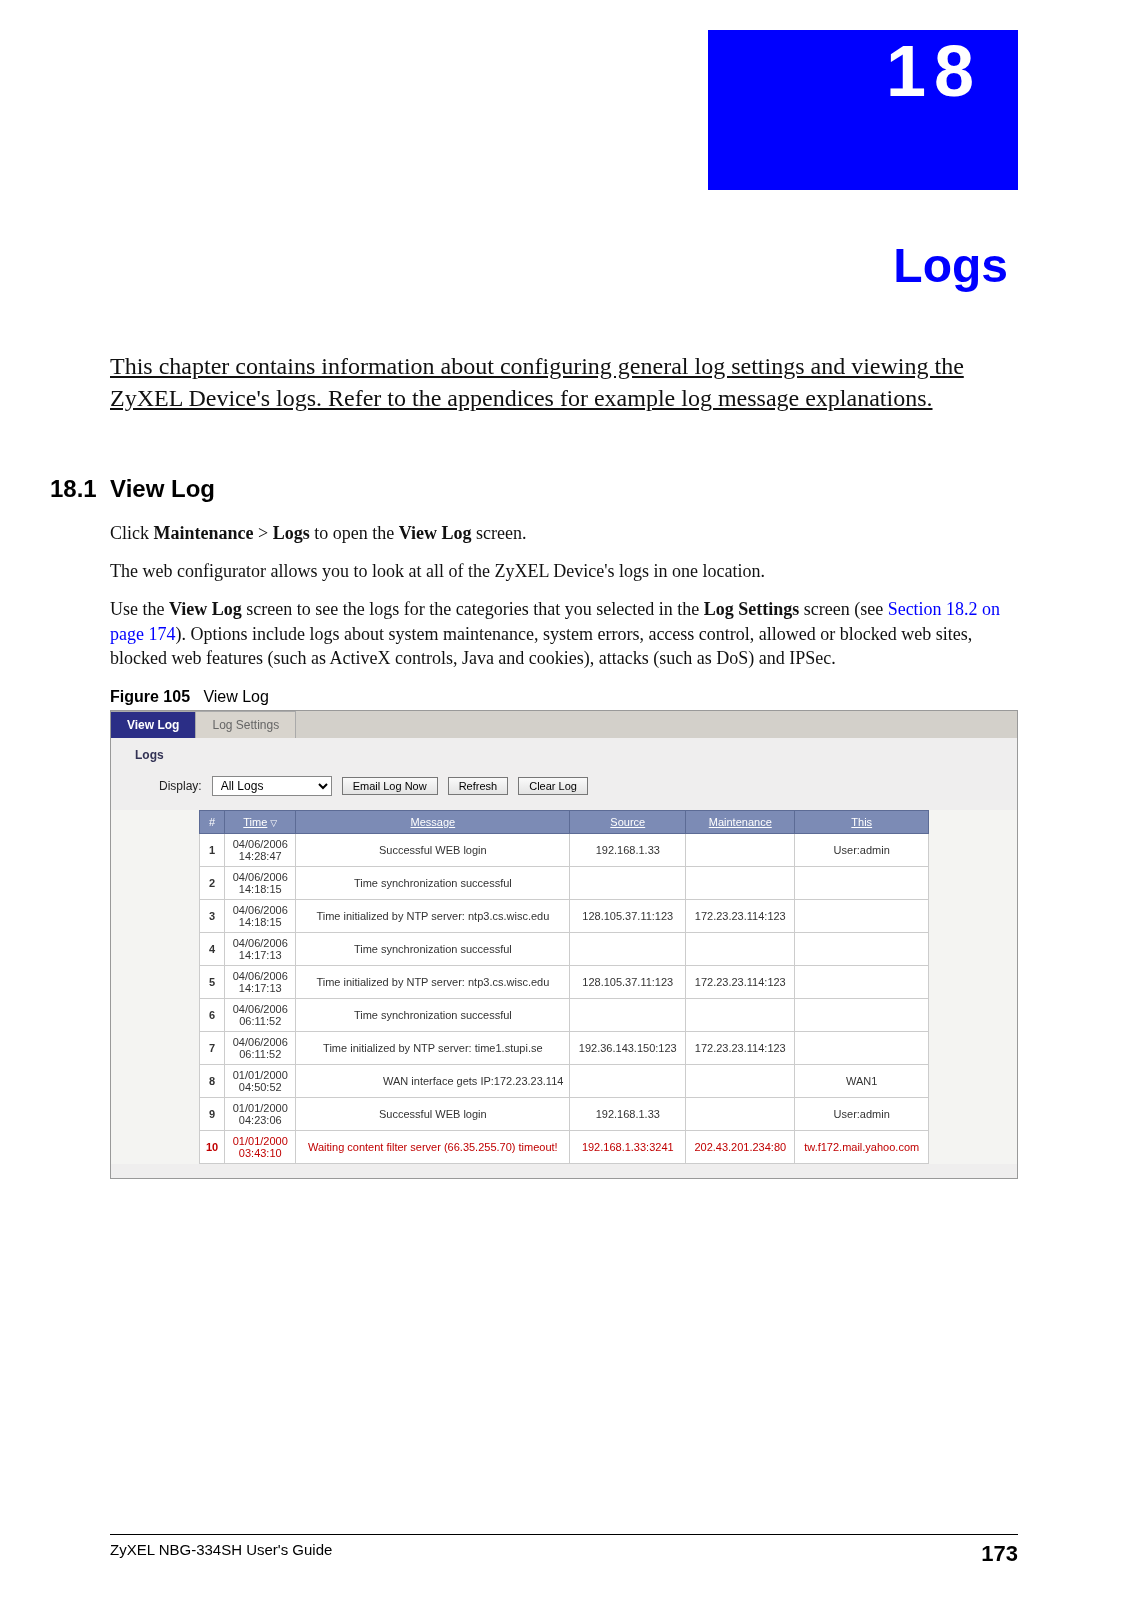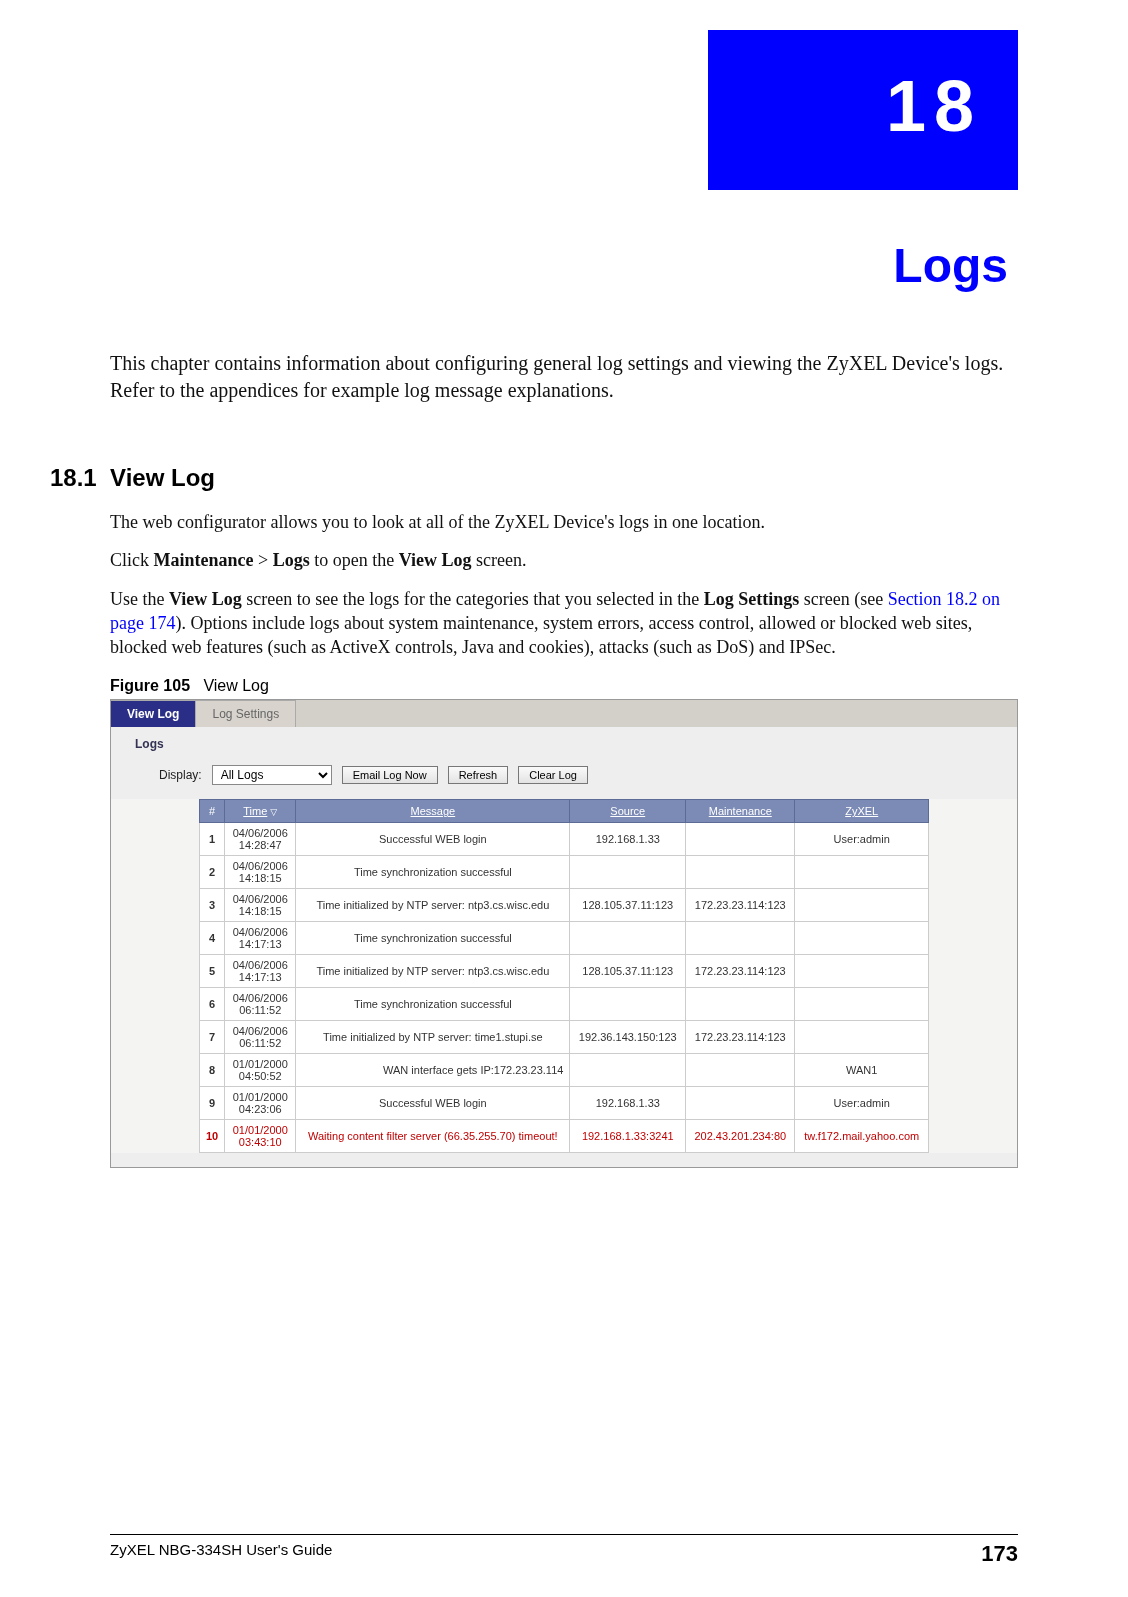--- a/index.html
+++ b/index.html
@@ -1,26 +1,26 @@
 <!DOCTYPE html>
 <html><head>
 <meta charset="utf-8">
 <style>
   * { box-sizing: border-box; margin: 0; padding: 0; }
   body { font-family: Georgia, 'Times New Roman', serif; background: #fff; width: 1128px; }
   .page { width: 1128px; min-height: 1597px; position: relative; padding: 0 110px 40px 110px; }
 
   
-  .chapter-block { position: absolute; top: 30px; right: 110px; background: #0000ff; width: 310px; height: 160px; display: flex; justify-content: flex-end; align-items: center; padding: 0 36px 8px 0; }
+  .chapter-block { position: absolute; top: 30px; right: 110px; background: #0000ff; width: 310px; height: 160px; display: flex; justify-content: flex-end; align-items: flex-start; padding: 0 36px 8px 0; }
   .chapter-number { color: #fff; font-family: Arial, Helvetica, sans-serif; font-weight: bold; font-size: 72px; letter-spacing: 8px; }
 
   .chapter-title { position: absolute; top: 238px; right: 120px; color: #0000ff; font-family: Arial, Helvetica, sans-serif; font-weight: bold; font-size: 48px; }
 
   .body-text { position: absolute; top: 350px; left: 110px; right: 110px; }
-  .intro-p { font-size: 20px; color: #111; line-height: 1.35; margin-bottom: 0; }
+  .intro-p { font-size: 24px; color: #111; line-height: 1.35; margin-bottom: 0; text-decoration: underline; }
 
   .sect-heading { font-family: Liberation Sans, sans-serif; font-weight: bold; font-size: 24px; color: #000; margin-top: 60px; margin-bottom: 18px; margin-left: -60px; }
 
   .para { font-size: 18px; color: #111; line-height: 1.35; margin-bottom: 14px; }
   .bold { font-weight: bold; }
   .link { color: #0000ff; }
 
   .figure-caption { font-family: Arial, Helvetica, sans-serif; font-size: 16px; color: #000; margin-top: 18px; margin-bottom: 4px; }
 
   
@@ -60,25 +60,25 @@
 
   <div class="chapter-title">Logs</div>
 
   <div class="body-text">
     <p class="intro-p">This chapter contains information about configuring general log settings and viewing the ZyXEL Device's logs. Refer to the appendices for example log message explanations.</p>
 
     <h2 class="sect-heading">
       <span>18.1</span>&nbsp;&nbsp;<span>View Log</span>
     </h2>
 
-    <p class="para">The web configurator allows you to look at all of the ZyXEL Device's logs in one location.</p>
-
     <p class="para">
       <span>Click </span><span class="bold">Maintenance</span><span> &gt; </span><span class="bold">Logs</span><span> to open the </span><span class="bold">View Log</span><span> screen.</span>
     </p>
+
+    <p class="para">The web configurator allows you to look at all of the ZyXEL Device's logs in one location.</p>
 
     <p class="para">
       <span>Use the </span><span class="bold">View Log</span><span> screen to see the logs for the categories that you selected in the </span><span class="bold">Log Settings</span><span> screen (see </span><span class="link">Section 18.2 on page 174</span><span>). Options include logs about system maintenance, system errors, access control, allowed or blocked web sites, blocked web features (such as ActiveX controls, Java and cookies), attacks (such as DoS) and IPSec.</span>
     </p>
 
 
     <p class="figure-caption">
       <span class="bold">Figure 105</span>&nbsp;&nbsp;&nbsp;<span>View Log</span>
     </p>
 
@@ -100,21 +100,21 @@
         </div>
 
         <table class="logtable">
           <thead>
             <tr>
               <th class="numcol">#</th>
               <th><span>Time</span><span class="sort-tri">▽</span></th>
               <th>Message</th>
               <th>Source</th>
               <th>Maintenance</th>
-              <th>ZyXEL</th>
+              <th>This</th>
             </tr>
           </thead>
           <tbody id="log-tbody">
               <tr>
                 <td class="num" style="white-space: pre-line;">1</td>
                 <td style="white-space: pre-line;">04/06/2006
 14:28:47</td>
                 <td style="white-space: pre-line;">Successful WEB login</td>
                 <td style="white-space: pre-line;">192.168.1.33</td>
                 <td style="white-space: pre-line;"></td>

